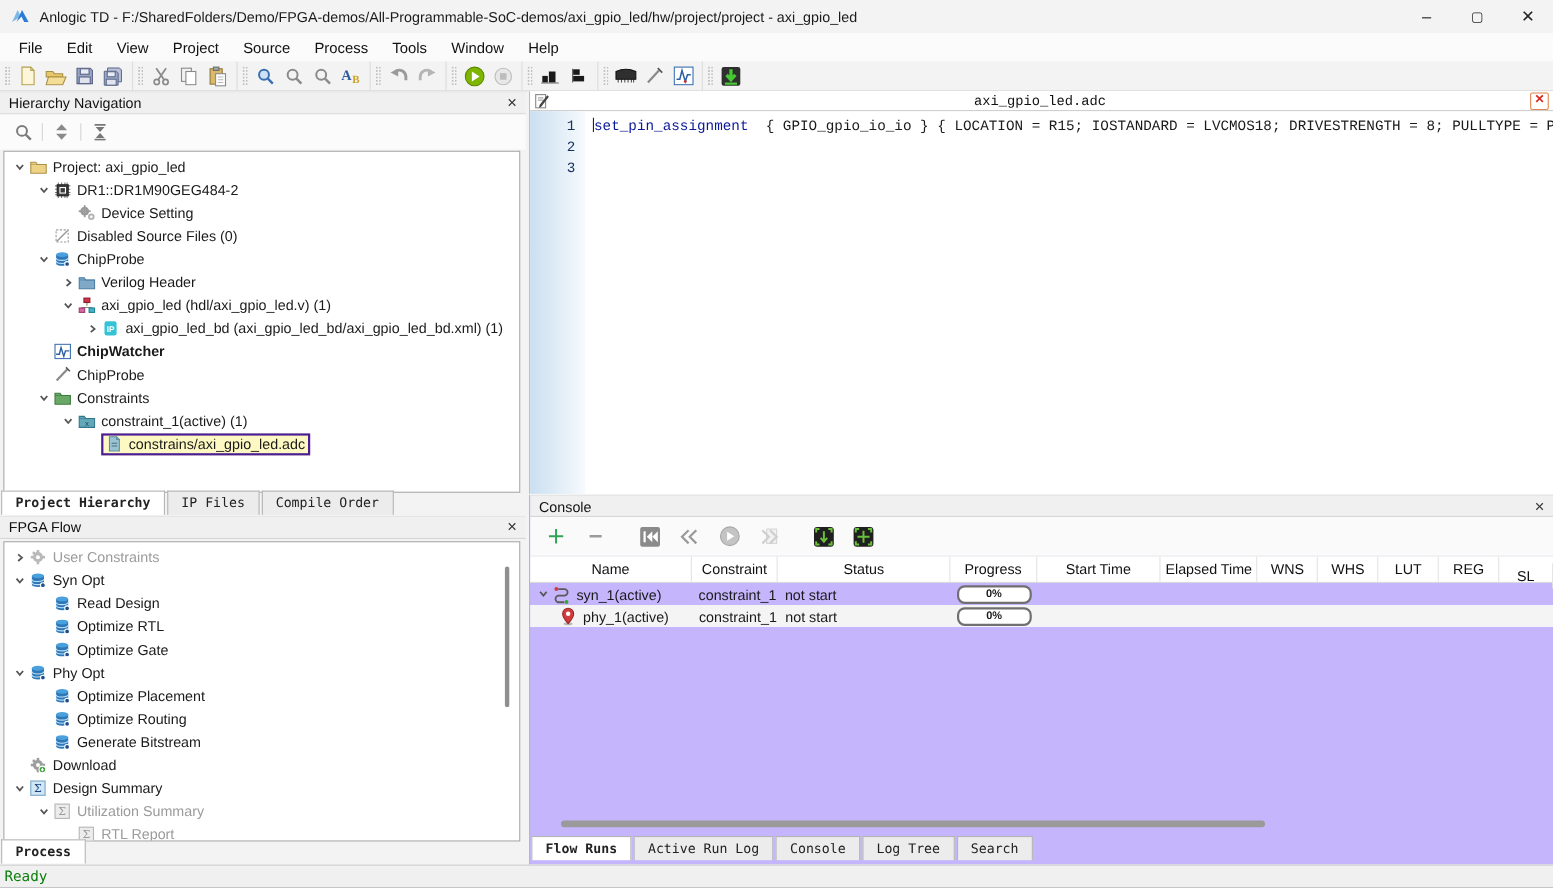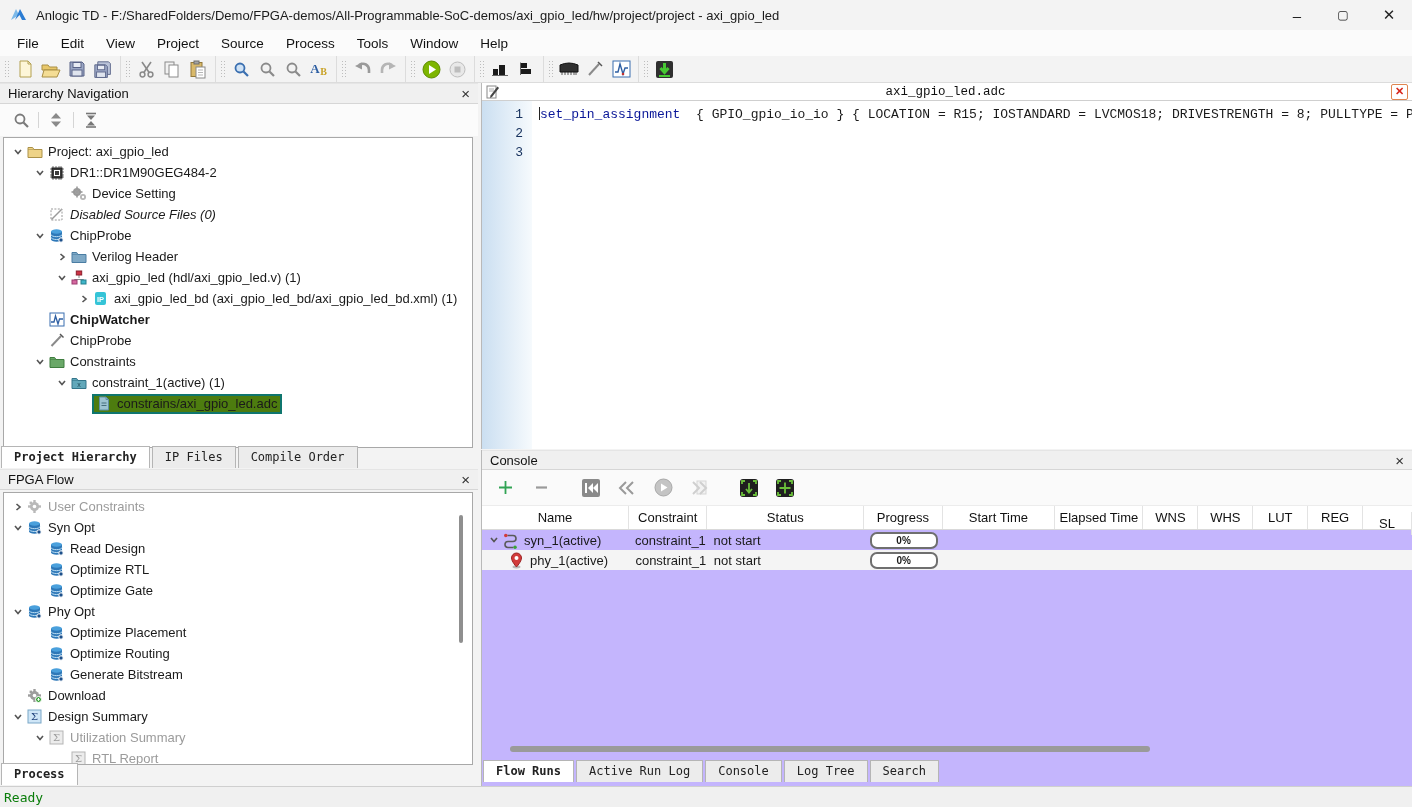--- a/index.html
+++ b/index.html
@@ -24,21 +24,21 @@
   
   .panel-header{background:#f0f0f0;border-top:1px solid #e5e5e5;border-bottom:1px solid #d6d6d6;display:flex;align-items:center;
                 font-size:13px;color:#111;padding:0 8px;box-sizing:border-box;}
   .panel-close{margin-left:auto;font-size:15px;color:#333;line-height:1;}
   .tree-box{background:#fff;border:1px solid #a8a8a8;overflow:hidden;}
   .tree-row{display:flex;align-items:center;height:21px;white-space:nowrap;}
   .chev{width:16px;display:inline-flex;justify-content:center;flex:none;}
   .t-icon{width:17px;height:16px;display:inline-flex;align-items:center;justify-content:center;flex:none;margin-right:5px;}
   .t-label{font-size:13px;color:#1a1a1a;}
   .t-muted{color:#9b9b9b;}
-  .sel-box{display:inline-flex;align-items:center;background:#4d7c0f;border:2px solid #0f766e;padding:0 3px 0 1px;}
+  .sel-box{display:inline-flex;align-items:center;background:#fef9c3;border:2px solid #4c1d95;padding:0 3px 0 1px;}
   
   .tab-row{display:flex;align-items:flex-end;font-family:"DejaVu Sans Mono",monospace;font-size:12px;}
   .tab{padding:3px 12px 4px 12px;border:1px solid #b5b5b5;border-bottom:none;background:#ececec;color:#222;margin-right:2px;}
   .tab.active{background:#fff;font-weight:bold;position:relative;}
   
   #editor{left:481px;top:83px;width:931px;height:366px;background:#fff;border-left:1px solid #b9b9b9;box-sizing:border-box;}
   #editor-header{height:17px;display:flex;align-items:center;border-bottom:1px solid #cfcfcf;background:#fff;}
   #editor-title{flex:1;text-align:center;font-family:"Liberation Mono",monospace;font-size:12.5px;color:#111;}
   #editor-close{width:15px;height:14px;margin-right:4px;border:1px solid #e0854f;background:#fff;color:#d8271c;
                 font-weight:bold;font-size:11px;line-height:12px;text-align:center;border-radius:2px;}
@@ -407,21 +407,21 @@
             <g fill="#9a9a9a">
               <rect x="5.2" y="0.5" width="1.6" height="11"></rect>
               <rect x="0.5" y="5.2" width="11" height="1.6"></rect>
             </g>
             <circle cx="12" cy="11" r="3" fill="#b5b5b5"></circle>
             <circle cx="12" cy="11" r="1.2" fill="#fff"></circle>
           </svg>
         </span>
         <span class="t-label">Device Setting</span>
       </div>
-      <div class="tree-row" style="padding-left: 28px; font-style: italic;">
+      <div class="tree-row" style="padding-left: 28px;">
         <span class="chev"></span>
         <span class="t-icon">
           <svg width="15" height="15" viewBox="0 0 15 15">
             <rect x="2" y="2" width="11" height="11" fill="none" stroke="#9a9a9a" stroke-dasharray="2 1.4"></rect>
             <line x1="2.5" y1="12.5" x2="12.5" y2="2.5" stroke="#9a9a9a" stroke-width="1.4"></line>
           </svg>
         </span>
         <span class="t-label">Disabled Source Files (0)</span>
       </div>
       <div class="tree-row" style="padding-left: 28px;">

